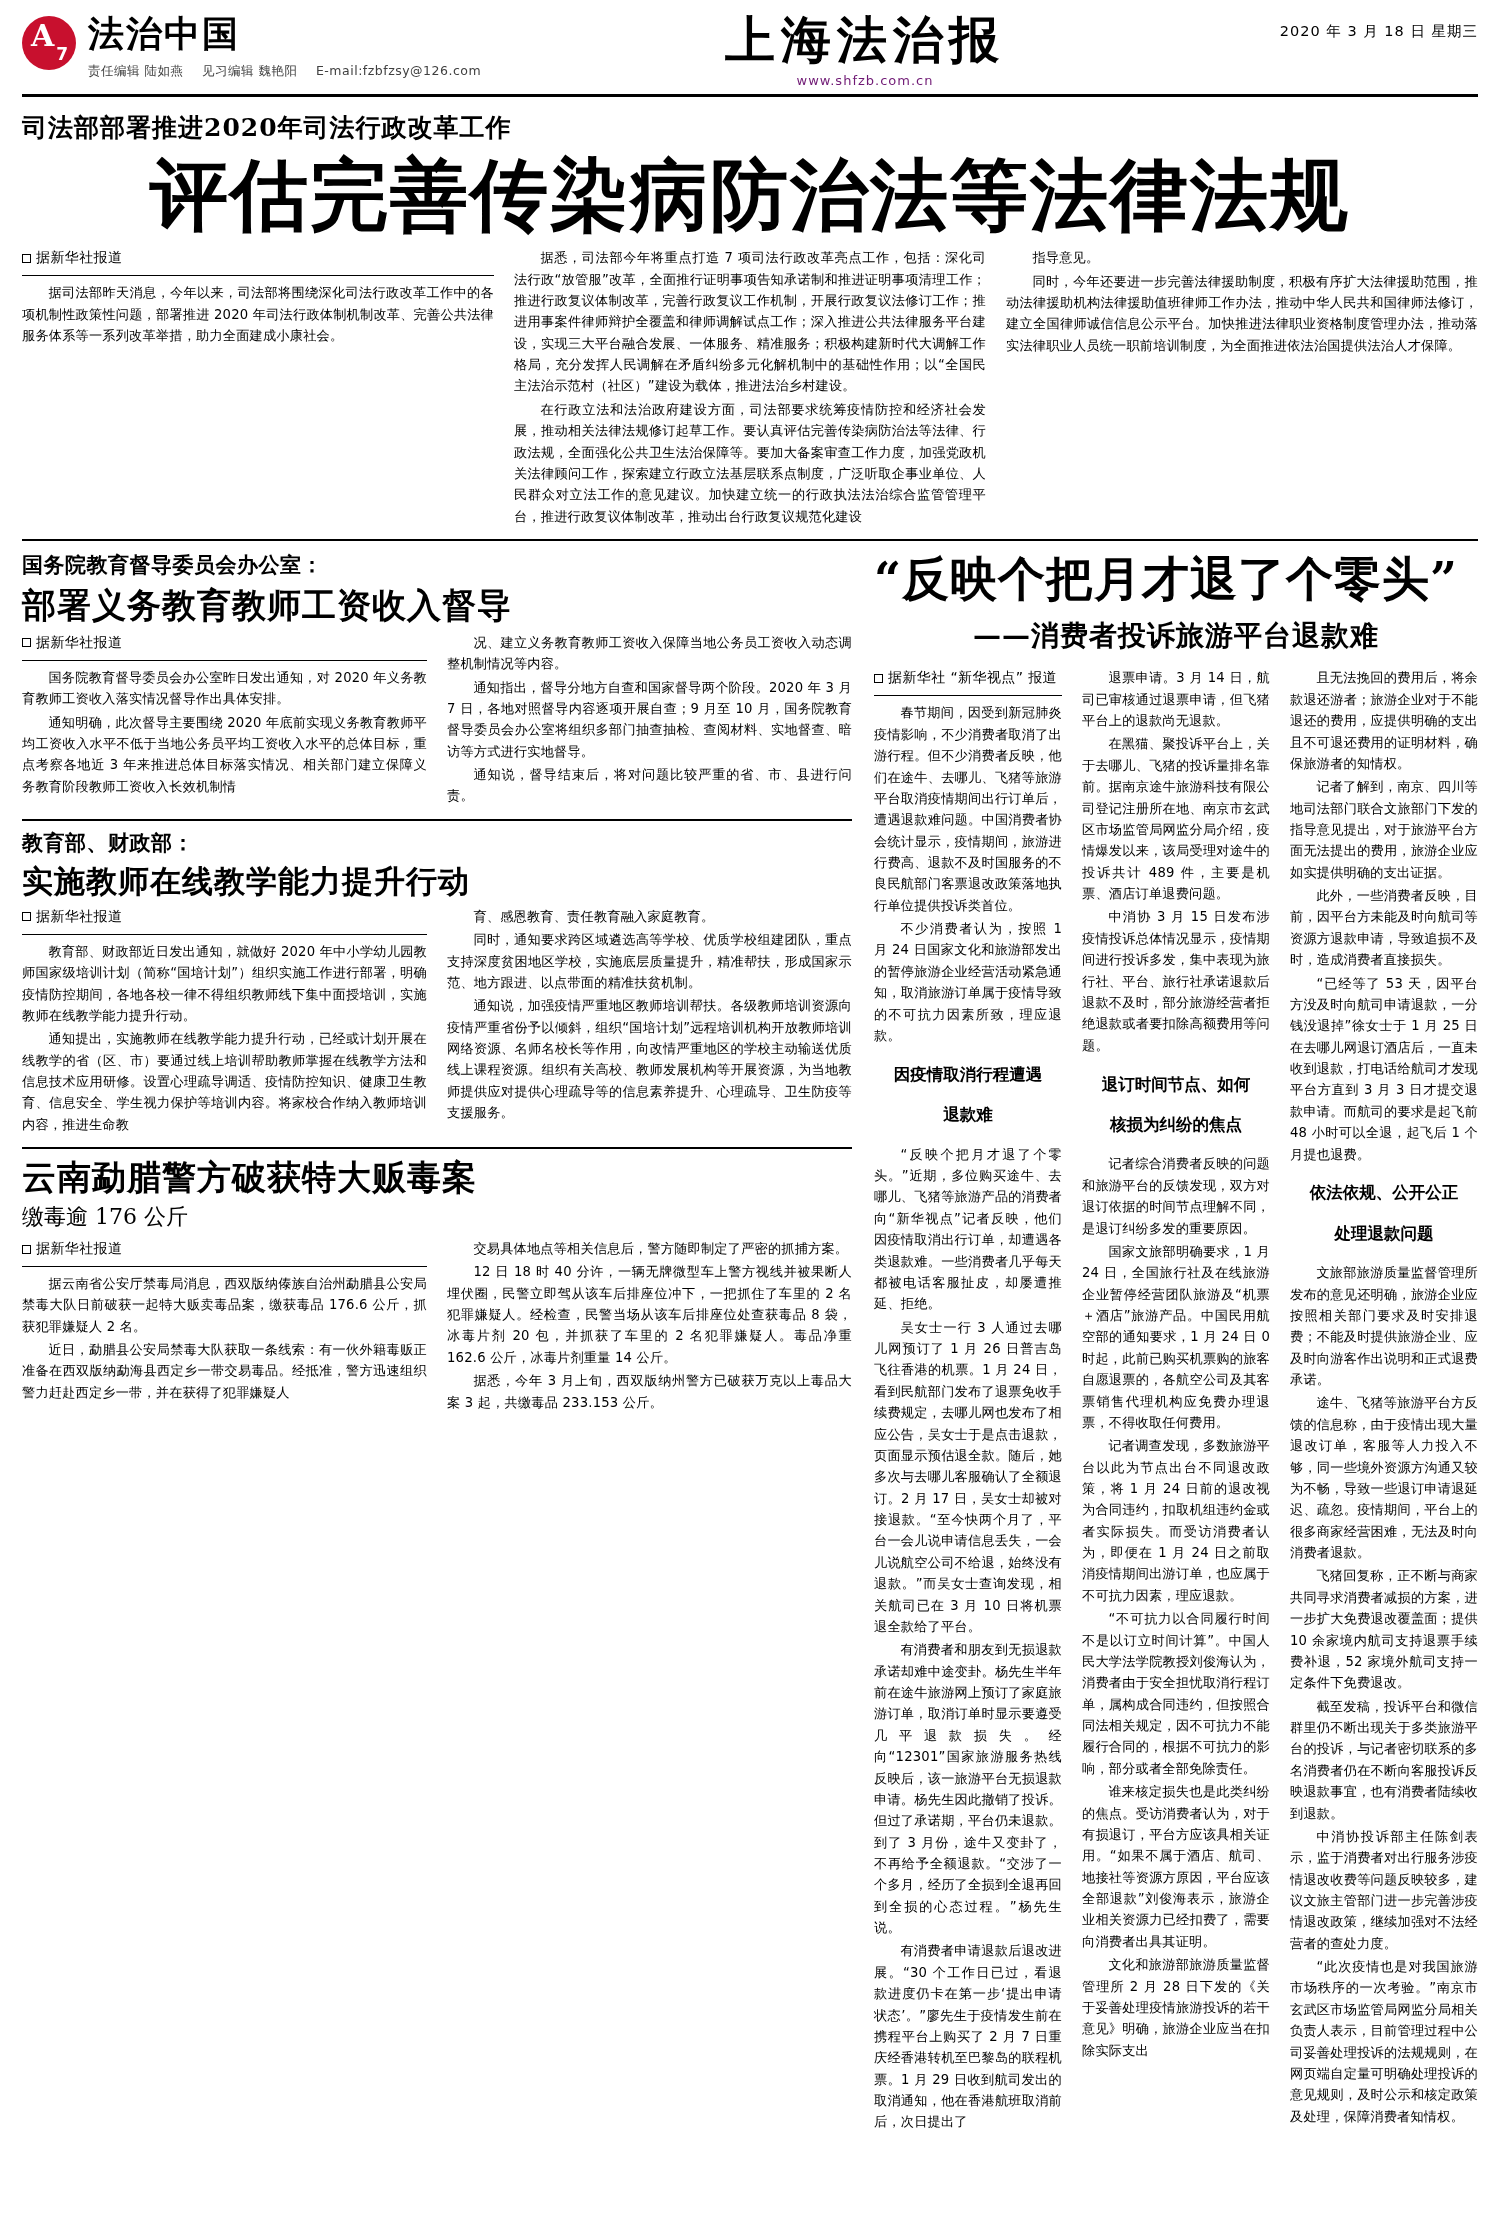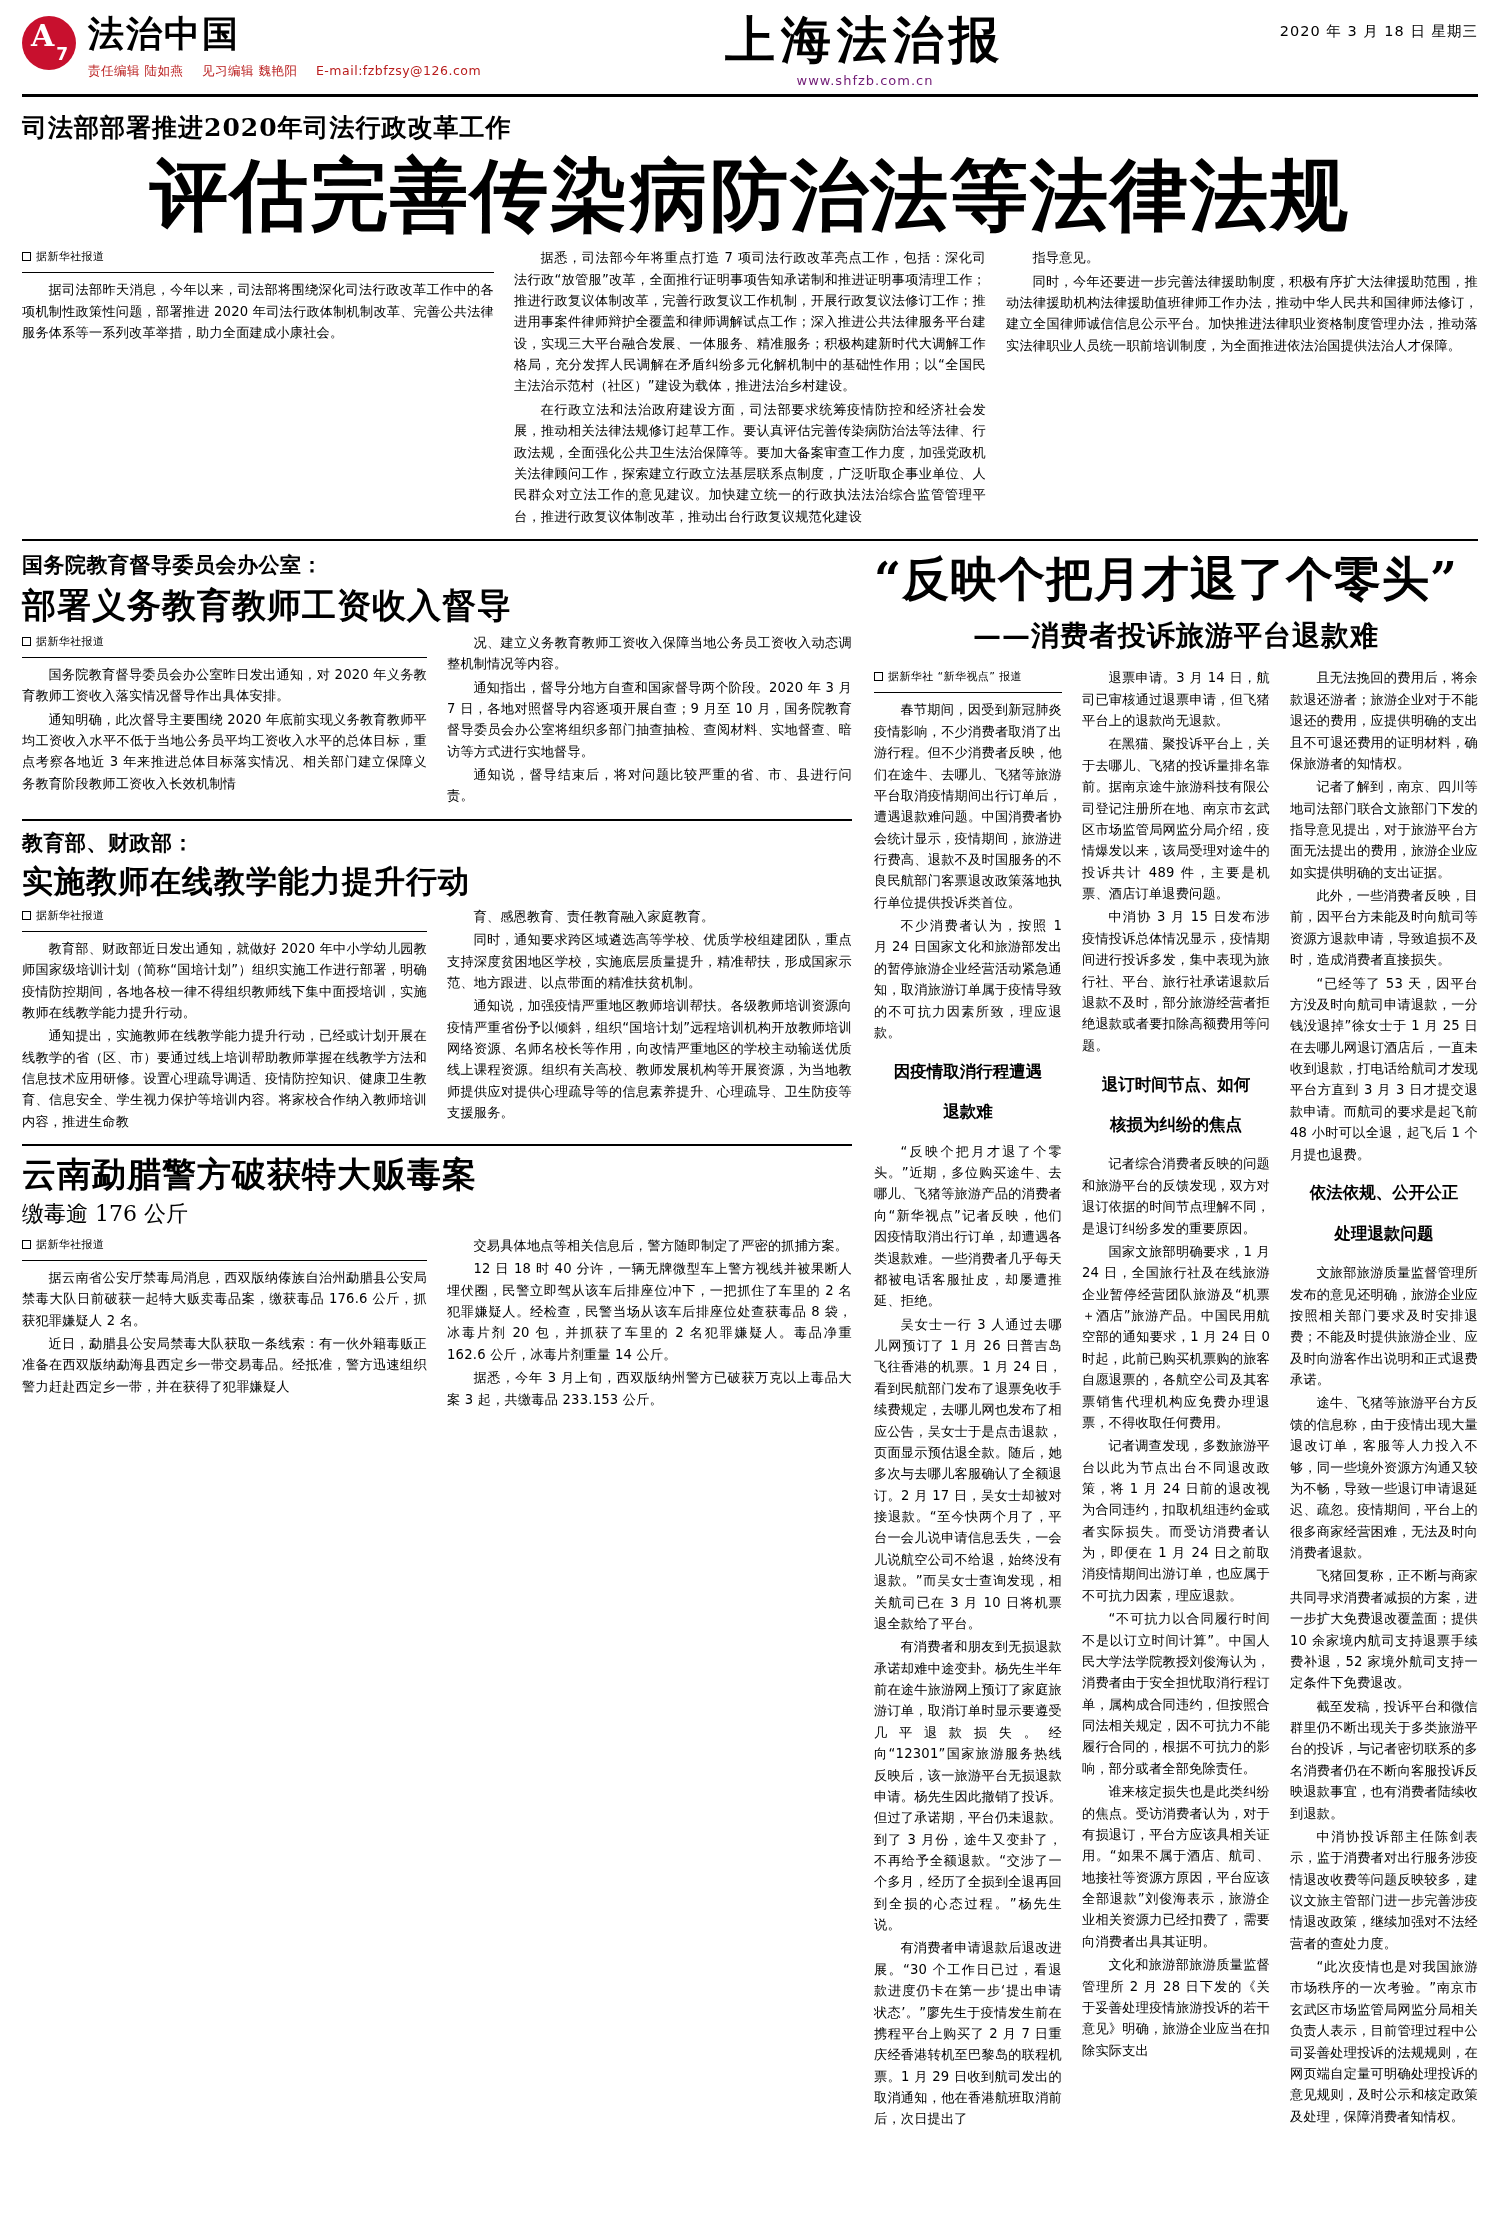--- a/index.html
+++ b/index.html
@@ -18,21 +18,21 @@
   .mh-left { display:flex; align-items:flex-start; width:560px; }
   .pagebadge {
     width:54px; height:54px; border-radius:50%;
     background:#c8102e; color:#fff; position:relative; flex:0 0 auto;
     margin-top:2px;
   }
   .pagebadge .a { position:absolute; left:9px; top:2px; font-size:30px; font-weight:bold; font-family:"DejaVu Serif","Liberation Serif",serif; }
   .pagebadge .n { position:absolute; right:8px; bottom:6px; font-size:17px; font-weight:bold; }
   .mh-title-block { margin-left:12px; }
   .mh-title { font-size:36px; font-weight:bold; letter-spacing:2px; font-family:"DejaVu Serif","Liberation Serif",serif; line-height:1.1; }
-  .mh-credits { margin-top:9px; font-size:12.5px; color:#b91c1c; letter-spacing:0.5px; }
+  .mh-credits { margin-top:9px; font-size:12.5px; color:#404040; letter-spacing:0.5px; }
   .mh-credits span { margin-right:14px; }
   .mh-center { flex:1; text-align:center; }
   .paper-name {
     font-family:"DejaVu Serif","Liberation Serif",serif;
     font-size:50px; font-weight:bold; letter-spacing:6px;
     line-height:1.05;
   }
   .paper-url { margin-top:6px; font-size:13px; letter-spacing:1px; color:#701a75; }
   .mh-right { width:330px; text-align:right; font-size:14.5px; padding-top:8px; letter-spacing:1px; }
 
@@ -49,21 +49,21 @@
   
   .cols { display:flex; gap:20px; }
   .col { flex:1; min-width:0; }
   .body-text {
     font-size:13.2px; line-height:1.62; text-align:justify;
     font-family:"DejaVu Sans","Liberation Sans",sans-serif;
     letter-spacing:0.2px;
   }
   .body-text p { margin:0 0 0.15em 0; text-indent:2em; }
   .src {
-    font-size:11px; margin:2px 0 8px 0; letter-spacing:0.4px;
+    font-size:14px; margin:2px 0 8px 0; letter-spacing:0.4px;
     display:flex; align-items:center; gap:5px;
   }
   .src .sq { width:9px; height:9px; border:1.6px solid #000; display:inline-block; }
   .rule { border-top:1px solid #000; margin:7px 0 6px 0; }
 
   
   .main-grid { display:flex; gap:22px; margin-top:10px; }
   .left-zone { width:830px; flex:0 0 830px; }
   .right-zone { flex:1; min-width:0; }
 

